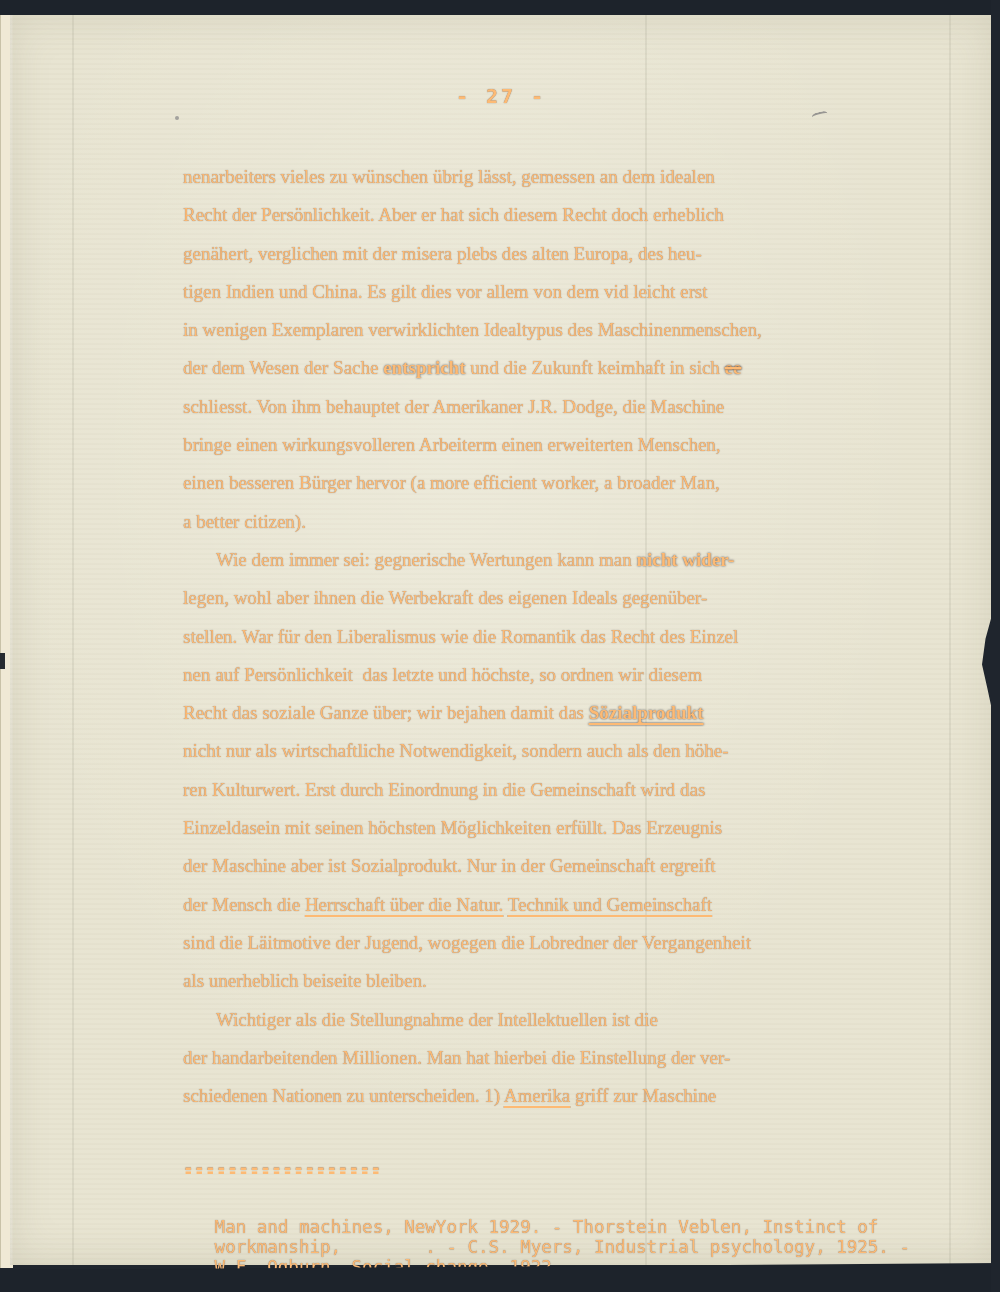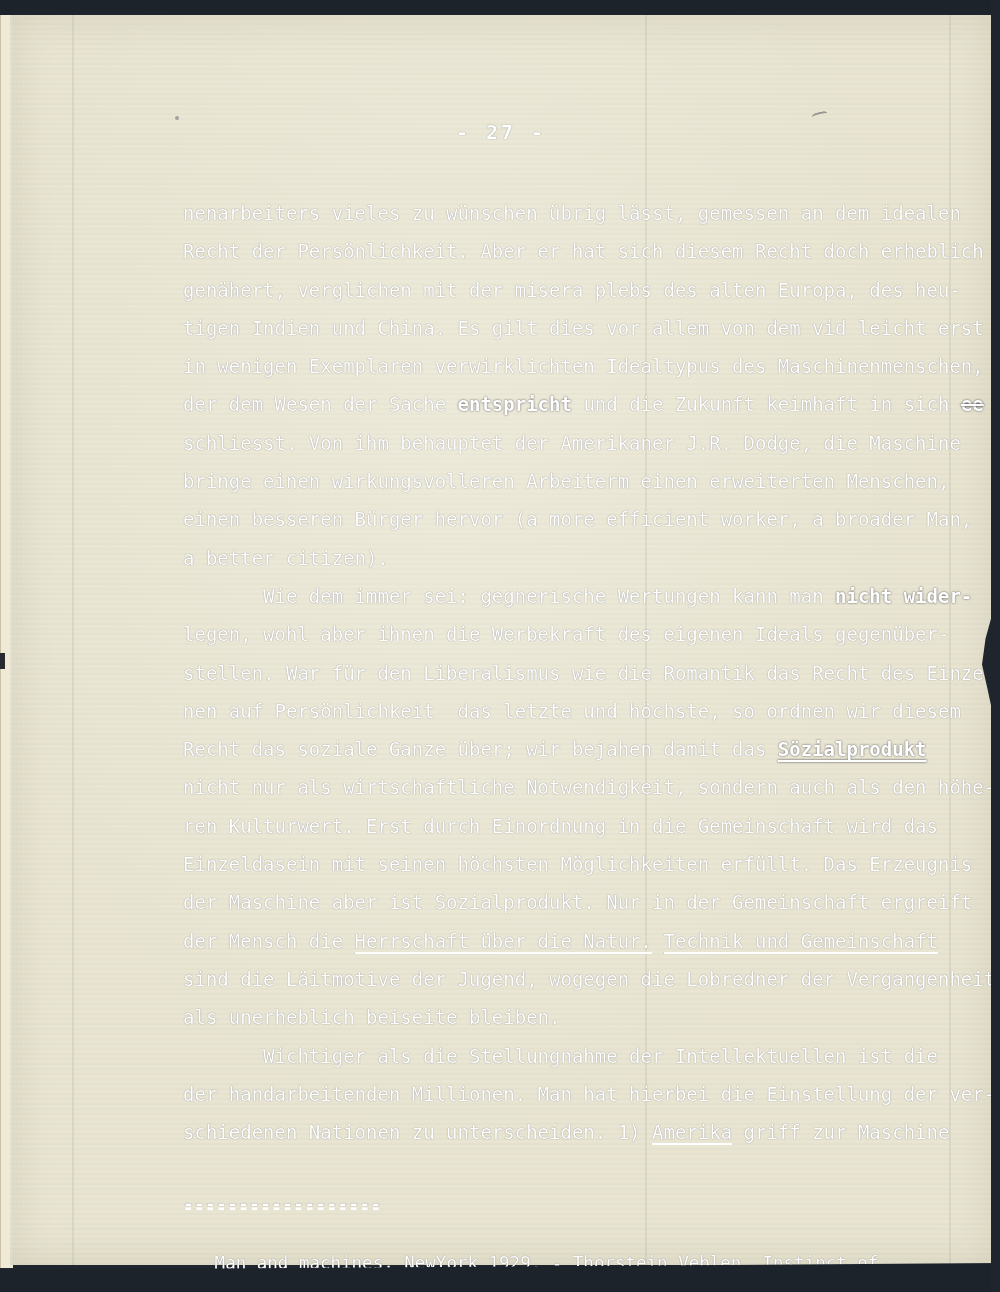--- a/index.html
+++ b/index.html
@@ -31,28 +31,28 @@
     clip-path:polygon(0 10px,100% 3px,100% 100%,0 100%);
   }
   .edge-right{position:absolute;left:991px;top:0;width:9px;height:1292px;background:#1f252d;}
   .edge-rag{
     position:absolute;left:982px;top:615px;width:10px;height:95px;background:#1f252d;
     clip-path:polygon(100% 0,35% 25%,0 52%,55% 78%,100% 100%);
   }
   .edge-notch{position:absolute;left:0;top:653px;width:5px;height:16px;background:#272b30;}
 
   
-  .type{color:#ffffff;text-shadow:0 0 1px rgba(72,72,82,0.8);margin-top:36px;}
+  .type{color:#fdba74;text-shadow:0 0 1px rgba(72,72,82,0.8);}
   .page-number{
     position:absolute;left:10px;top:84px;width:982px;text-align:center;
     font-size:20px;font-weight:bold;letter-spacing:3px;
   }
   .body-text{
     position:absolute;left:183px;top:158px;width:815px;
-    font-size:19px;line-height:38.3px;white-space:pre;
+    font-size:19px;line-height:38.3px;white-space:pre;font-family:Liberation Serif, serif;
   }
   .footnotes{
     position:absolute;left:183px;top:1118px;width:815px;
     font-size:17.5px;line-height:19.6px;white-space:pre;
   }
   .fn-sep{
     font-weight:bold;letter-spacing:0.5px;line-height:22px;
     text-shadow:0 3.5px 0 currentColor, 0 0 1px rgba(72,72,82,0.8);
   }
   .tline{white-space:pre;}

